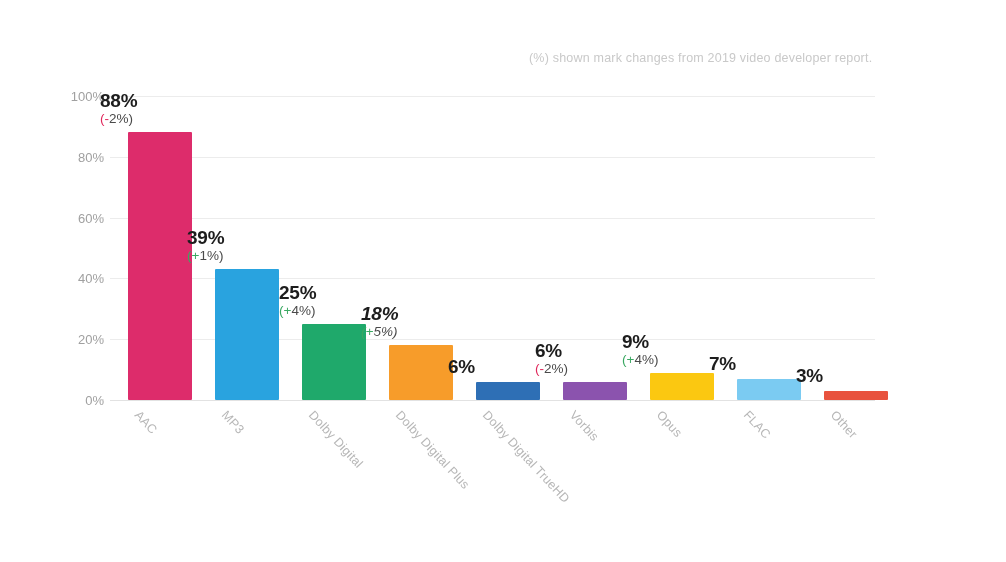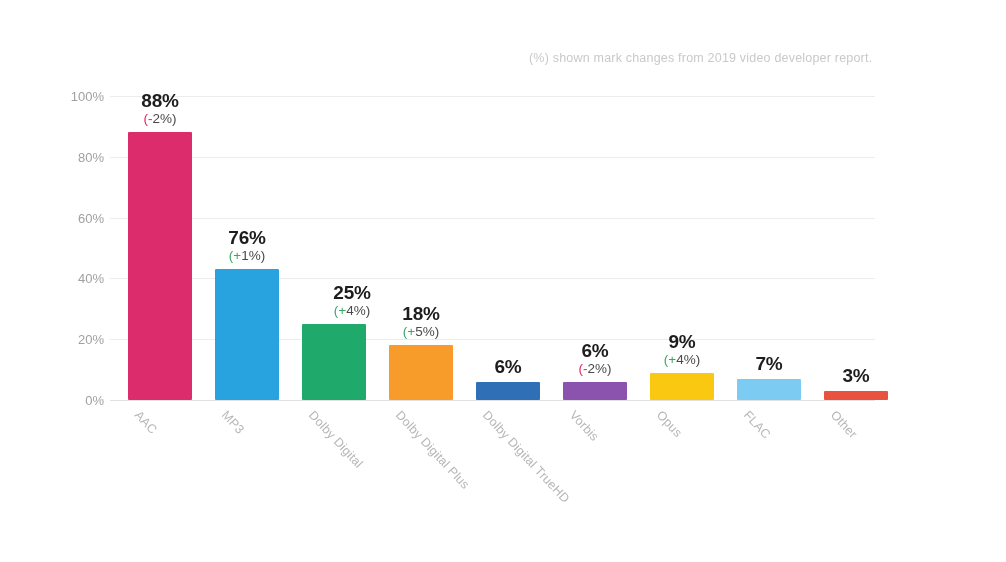--- a/index.html
+++ b/index.html
@@ -77,21 +77,20 @@
     position: absolute;
     bottom: 0;
     width: 64px;
     border-radius: 1px;
   }
 
   
   .value-label {
     position: absolute;
     width: 120px;
-    text-align: center;
     pointer-events: none;
   }
   .value-main {
     display: block;
     font-size: 19px;
     font-weight: bold;
     color: #1d1d1d;
     letter-spacing: -0.2px;
     line-height: 20px;
   }
@@ -165,28 +164,28 @@
     <div class="x-label" style="left: 664px;">Opus</div>
     <div class="x-label" style="left: 751px;">FLAC</div>
     <div class="x-label" style="left: 838px;">Other</div>
   </div>
 
 <div class="value-label" style="left: 100px; top: 91.48px;">
     <span class="value-main">88%</span>
     <span class="value-delta neg">(<span>-</span><span class="dtext">2%)</span></span>
   </div>
 <div class="value-label" style="left: 187px; top: 228.28px;">
-    <span class="value-main">76%</span>
+    <span class="value-main">39%</span>
     <span class="value-delta pos">(<span>+</span><span class="dtext">1%)</span></span>
   </div>
-<div class="value-label" style="left: 292px; top: 283px;">
+<div class="value-label" style="left: 279px; top: 283px;">
     <span class="value-main">25%</span>
     <span class="value-delta pos">(<span>+</span><span class="dtext">4%)</span></span>
   </div>
-<div class="value-label" style="left: 361px; top: 304.28px;">
+<div class="value-label" style="left: 361px; top: 304.28px; font-style: italic;">
     <span class="value-main">18%</span>
     <span class="value-delta pos">(<span>+</span><span class="dtext">5%)</span></span>
   </div>
 <div class="value-label" style="left: 448px; top: 356.76px;">
     <span class="value-main">6%</span>
   </div>
 <div class="value-label" style="left: 535px; top: 340.76px;">
     <span class="value-main">6%</span>
     <span class="value-delta neg">(<span>-</span><span class="dtext">2%)</span></span>
   </div>

